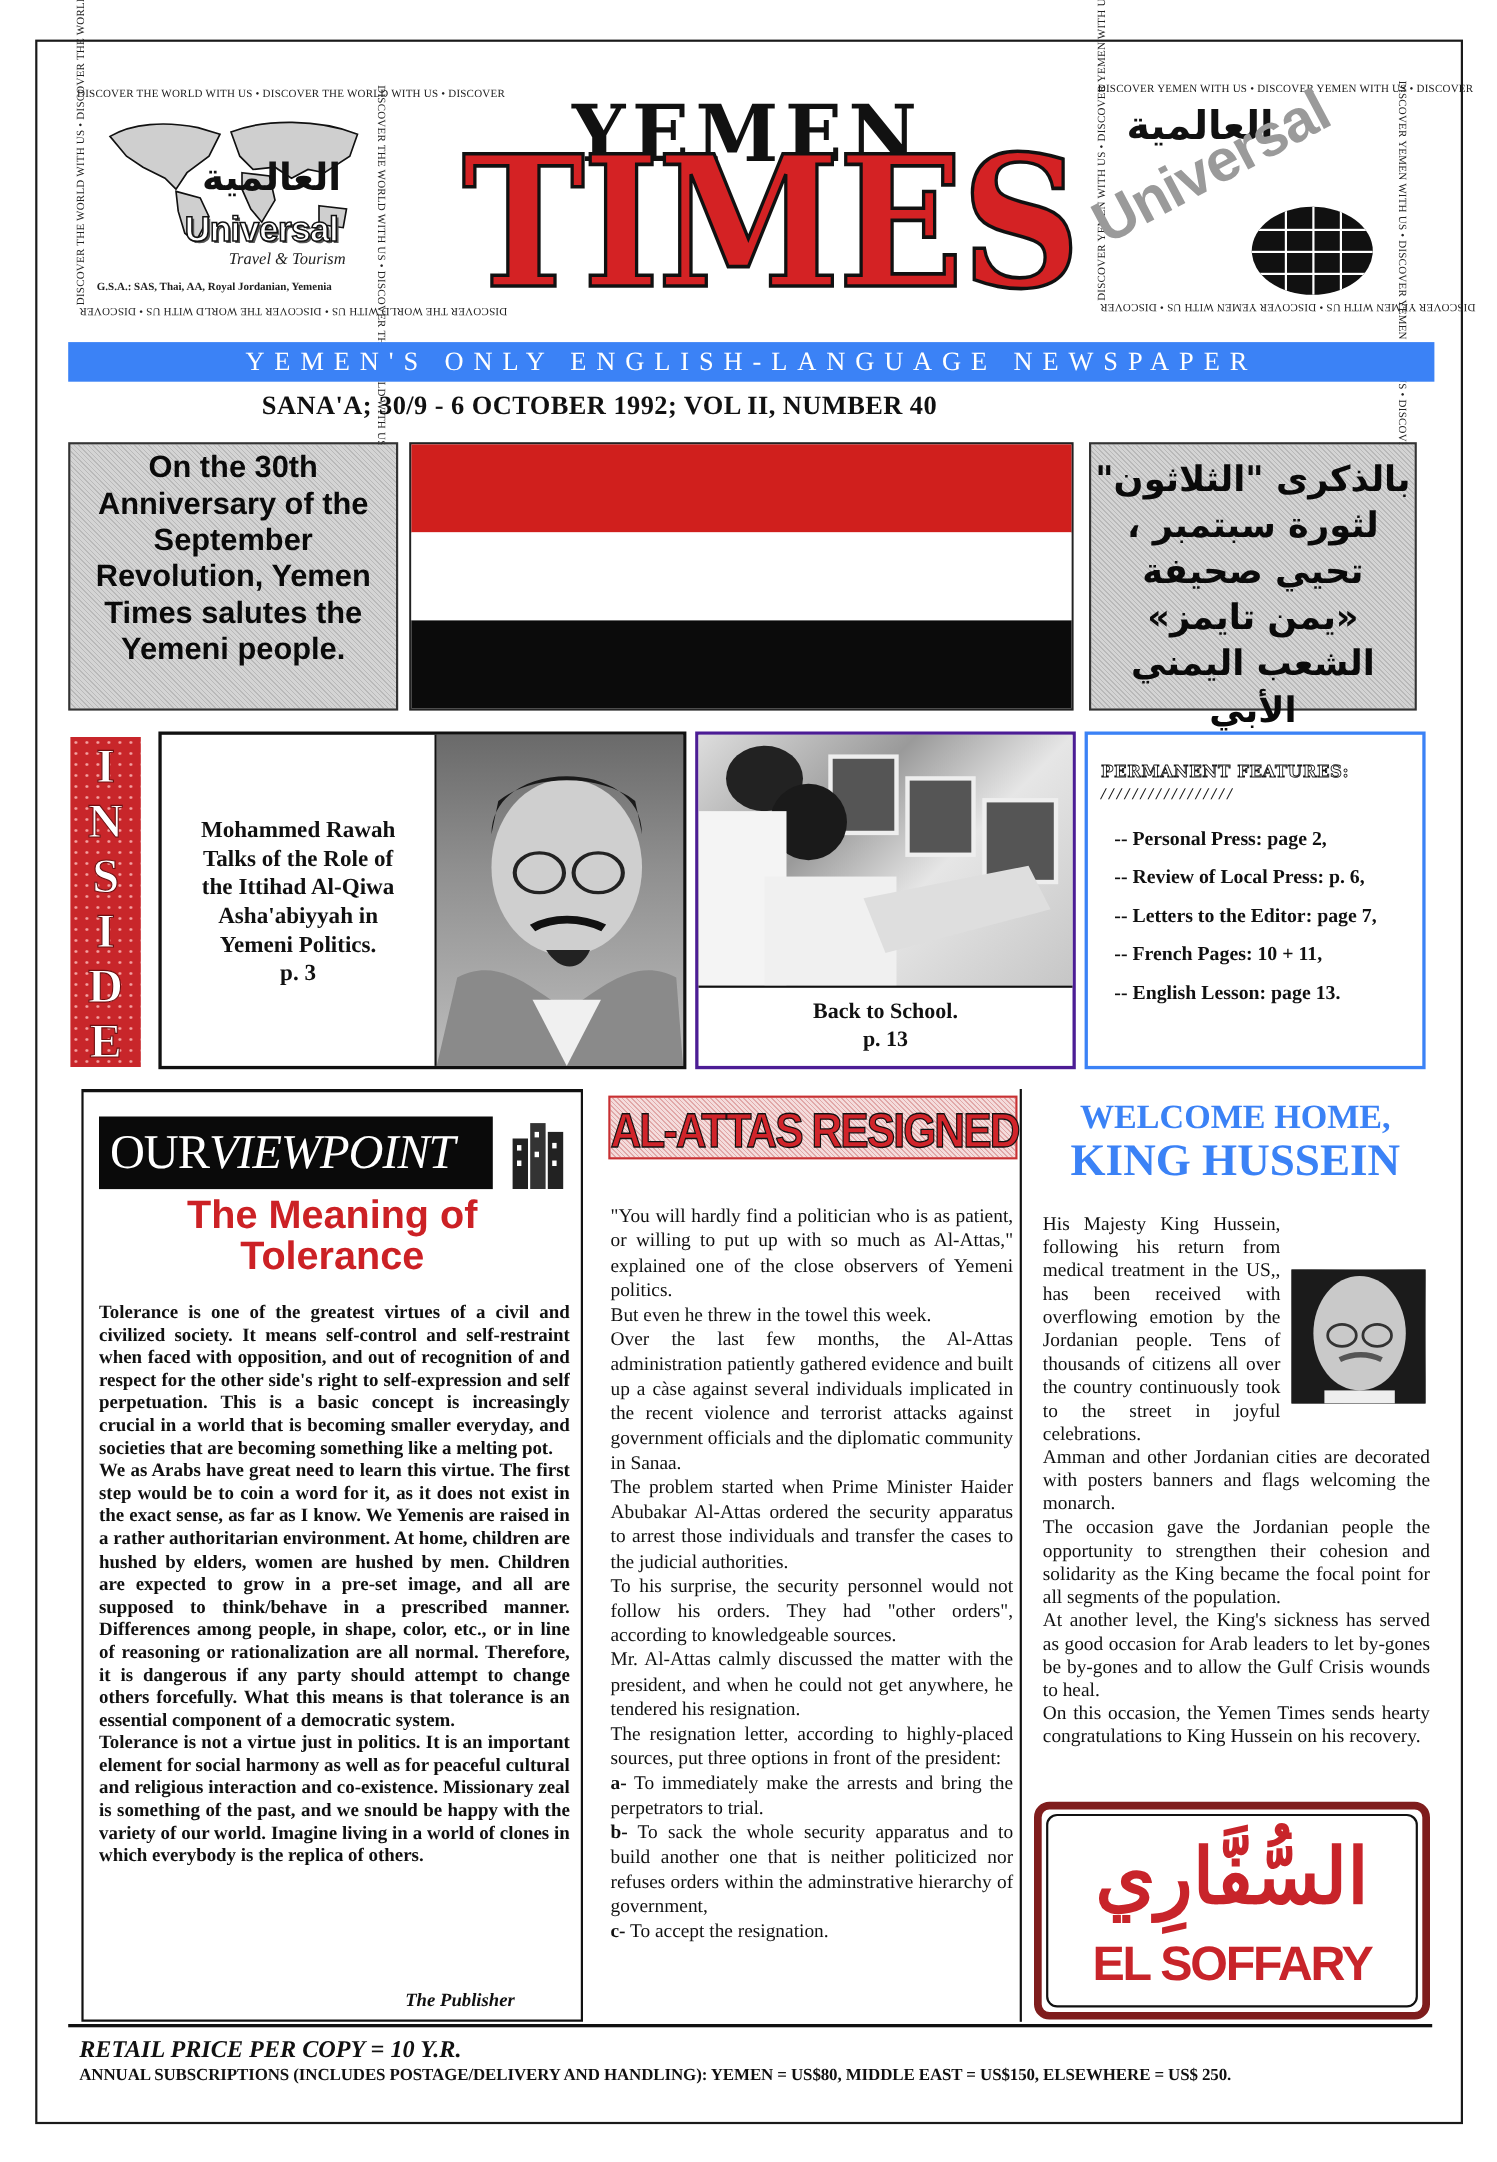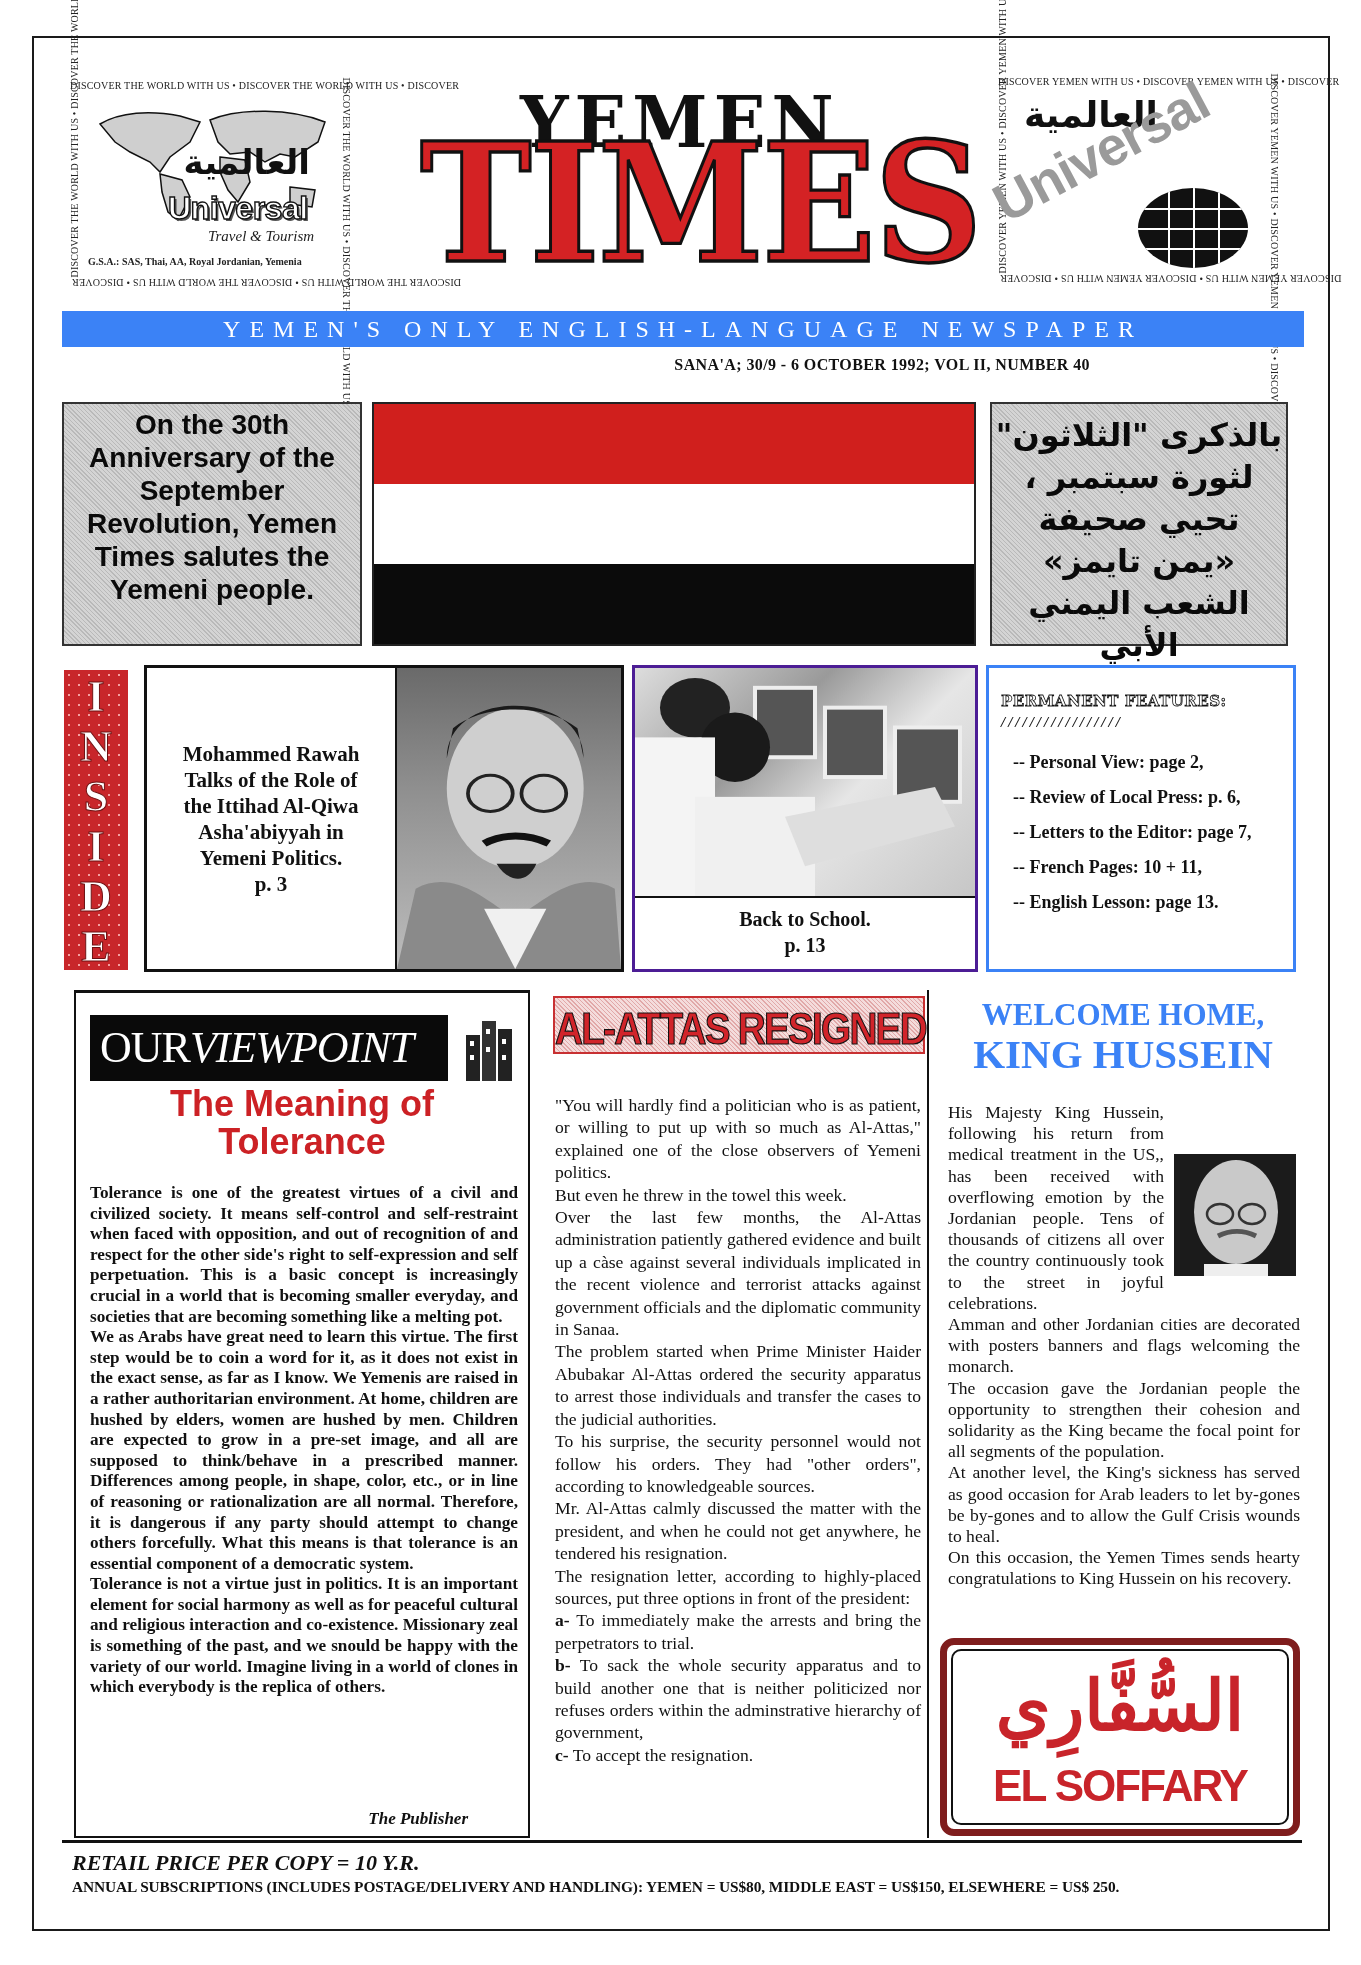--- a/index.html
+++ b/index.html
@@ -29,21 +29,21 @@
   .ad-universal-right { position: absolute; left: 24px; top: 104px; font-family: "Liberation Sans", sans-serif; font-weight: bold; font-size: 54px; color: #9a9a9a; transform: rotate(-28deg); transform-origin: left bottom; letter-spacing: -1px; }
   .globe { position: absolute; left: 150px; top: 120px; width: 110px; height: 80px; border-radius: 50%; background: #111; overflow: hidden; }
   .globe-line-h { position: absolute; left: 0; width: 100%; height: 2px; background: #fff; }
   .globe-line-v { position: absolute; top: 0; height: 100%; width: 2px; background: #fff; }
 
   
   .title-yemen { position: absolute; left: 520px; top: 82px; font-family: "DejaVu Serif", serif; font-weight: bold; font-size: 68px; letter-spacing: 6px; color: #111; transform: scaleY(1.05); }
   .title-times { position: absolute; left: 420px; top: 120px; font-family: "DejaVu Serif", serif; font-weight: bold; font-size: 150px; letter-spacing: -2px; color: #d42224; -webkit-text-stroke: 3px #111; transform: scaleY(1.1); transform-origin: top left; line-height: 1; }
 
   .tagline-bar { position: absolute; left: 62px; top: 311px; width: 1242px; height: 36px; background: #3b82f6; color: #fff; font-size: 24px; letter-spacing: 9px; text-align: center; line-height: 36px; font-family: "Liberation Serif", serif; }
-  .dateline { position: absolute; left: 0; width: 1090px; top: 356px; text-align: right; font-size: 16px; font-weight: bold; letter-spacing: 0.4px; }
+  .dateline { position: absolute; left: 0; width: 1090px; top: 356px; text-align: center; font-size: 24px; font-weight: bold; letter-spacing: 0.4px; }
 
   
   .anniv-en { position: absolute; left: 62px; top: 402px; width: 300px; height: 244px; border: 2px solid #333; background: repeating-linear-gradient(45deg, #b9b9b9 0 1px, #d4d4d4 1px 3px); text-align: center; font-family: "Liberation Sans", sans-serif; font-weight: bold; font-size: 28px; line-height: 33px; padding-top: 4px; color: #0a0a0a; }
   .flag { position: absolute; left: 372px; top: 402px; width: 604px; height: 244px; border: 2px solid #222; }
   .flag-stripe { width: 100%; height: 33.34%; }
   .anniv-ar { position: absolute; left: 990px; top: 402px; width: 298px; height: 244px; border: 2px solid #333; background: repeating-linear-gradient(45deg, #b9b9b9 0 1px, #d4d4d4 1px 3px); text-align: center; font-family: "DejaVu Sans", sans-serif; font-weight: bold; font-size: 32px; line-height: 42px; direction: rtl; padding-top: 10px; color: #0a0a0a; }
 
   
   .inside-label { position: absolute; left: 64px; top: 670px; width: 64px; height: 300px; background: #c8262a; background-image: radial-gradient(#f3a0a0 1px, transparent 1.5px); background-size: 10px 10px; color: #fff; font-family: "Liberation Serif", serif; font-weight: bold; font-size: 44px; text-align: center; line-height: 50px; padding-top: 2px; -webkit-text-stroke: 1px #6d0f10; }
   .inside-box1 { position: absolute; left: 144px; top: 665px; width: 480px; height: 307px; border: 3px solid #111; display: flex; }
@@ -197,21 +197,21 @@
   <div class="cap">
     <div>Back to School.</div>
     <div>p. 13</div>
   </div>
 </div>
 
 <div class="features-box">
   <div class="features-title">PERMANENT FEATURES:</div>
   <div class="features-dashes">/////////////////</div>
   <ul class="features-list">
-    <li>-- Personal View: page 2,</li>
+    <li>-- Personal Press: page 2,</li>
     <li>-- Review of Local Press: p. 6,</li>
     <li>-- Letters to the Editor: page 7,</li>
     <li>-- French Pages: 10 + 11,</li>
     <li>-- English Lesson: page 13.</li>
   </ul>
 </div>
 
 <div class="col-viewpoint">
   <div class="viewpoint-banner"><span>OUR</span><i>VIEWPOINT</i></div>
   <svg class="building-icon" viewBox="0 0 52 70">

